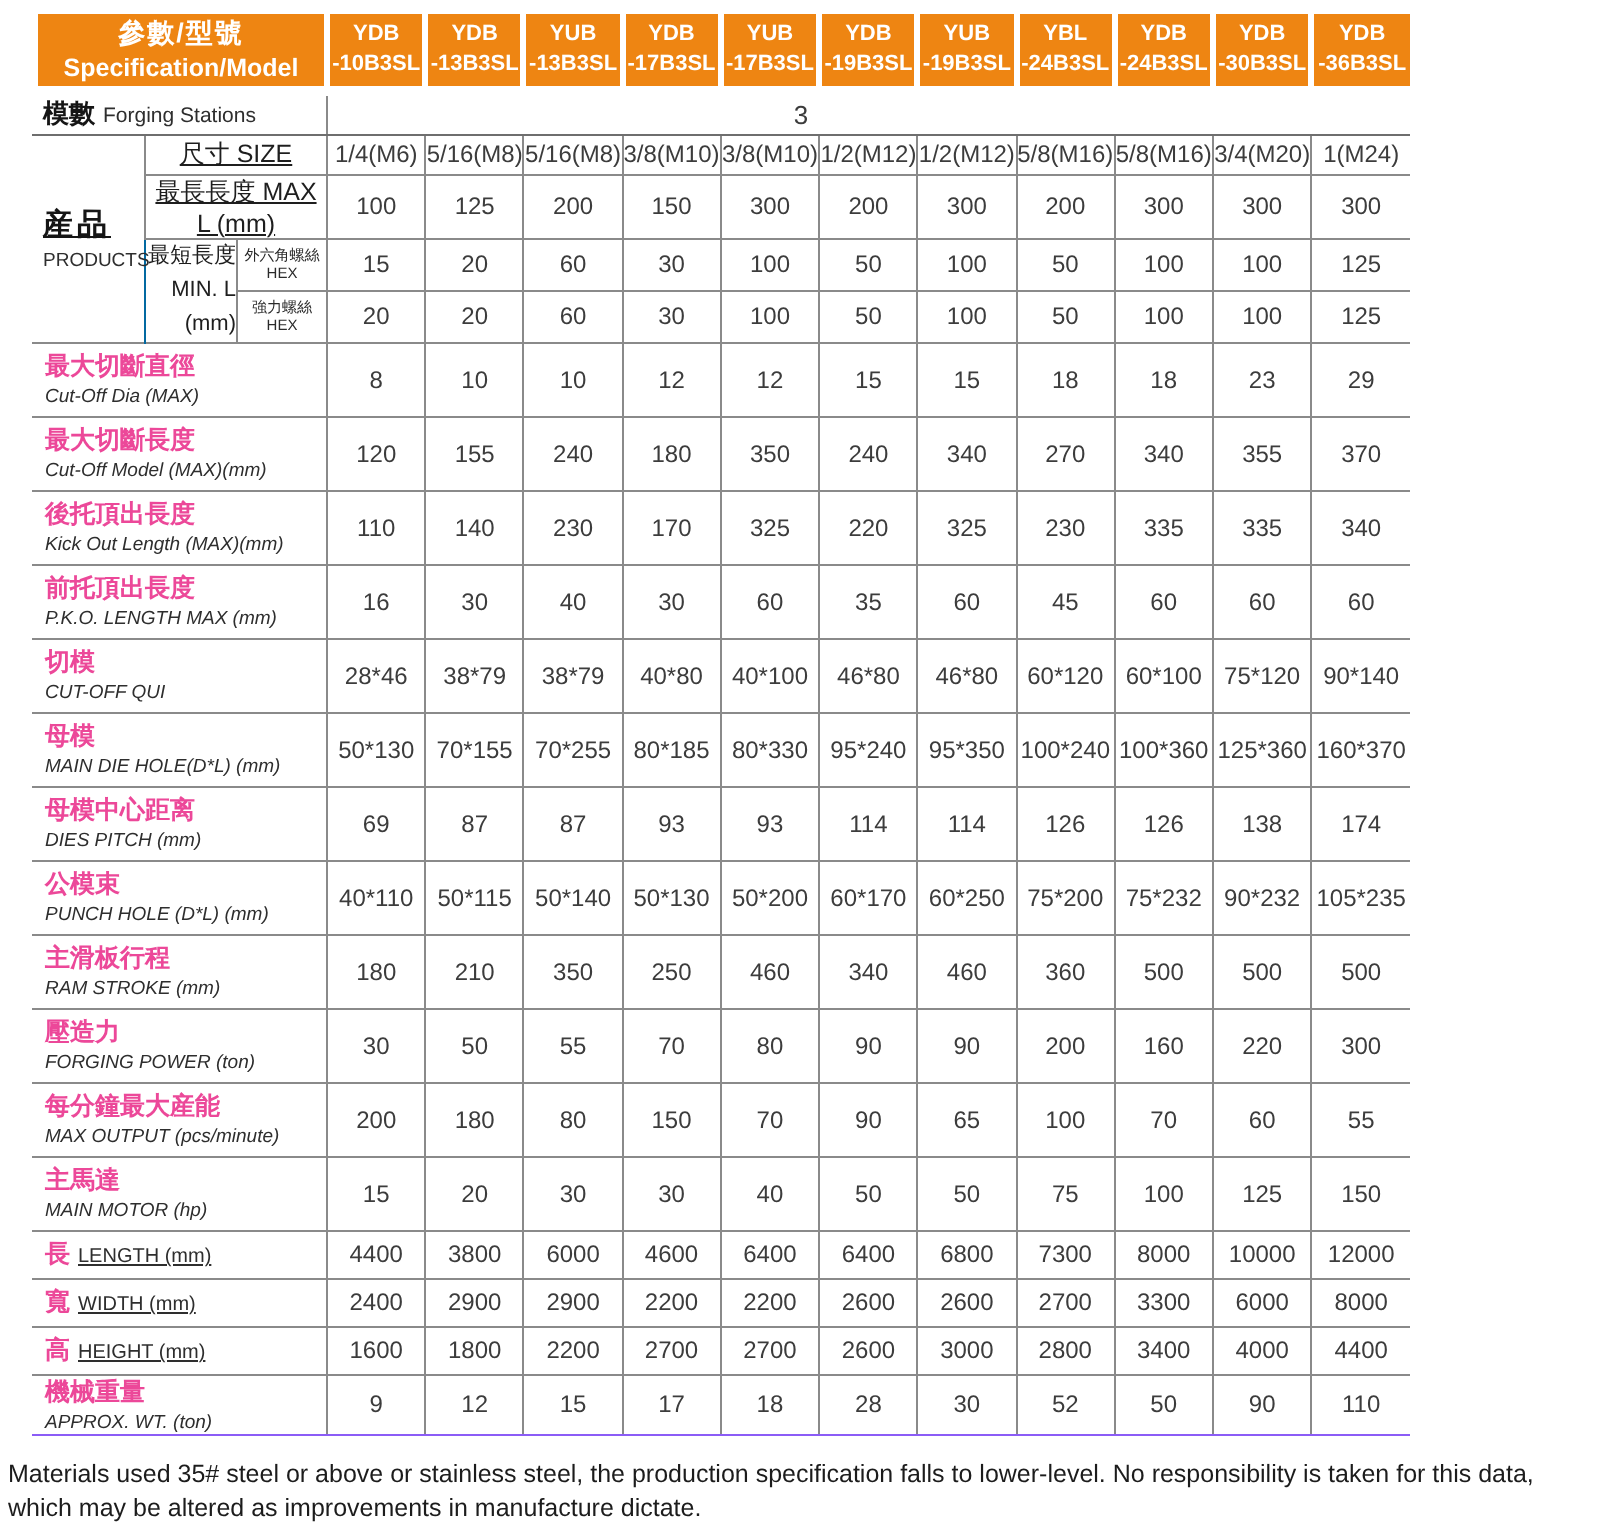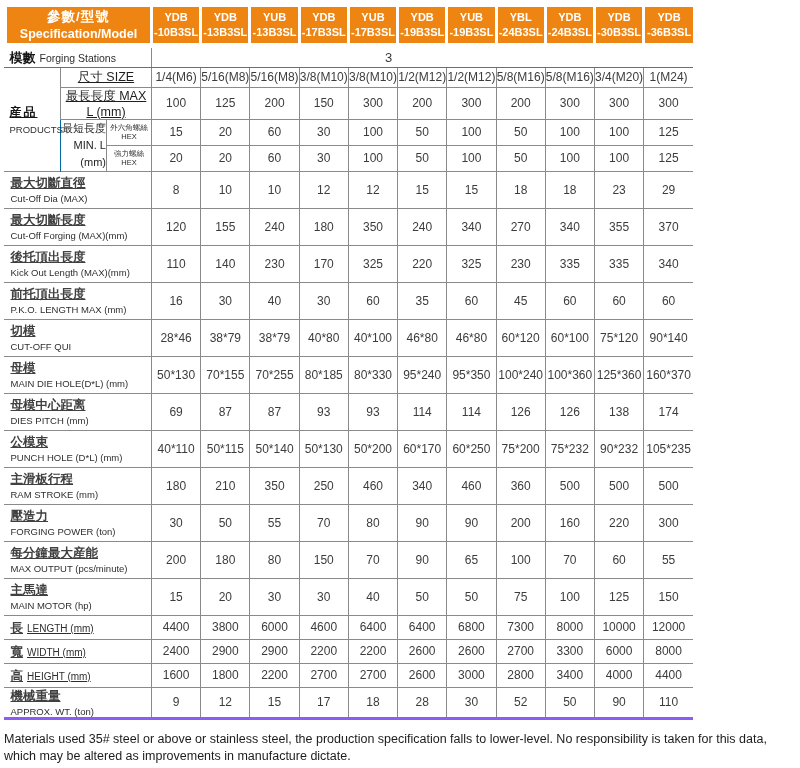--- a/index.html
+++ b/index.html
@@ -4,21 +4,21 @@
 <style>
   * { margin:0; padding:0; box-sizing:border-box; }
   html,body { background:#fff; }
   body {
     width:800px; height:768px; overflow:hidden;
     font-family:"Liberation Sans","DejaVu Sans",sans-serif;
     color:#222;
   }
   .sheet { width:800px; padding-top:7px; }
 
-  table.main { width:693px; border-collapse:collapse; table-layout:fixed; }
+  table.main { width:693px; border-collapse:collapse; table-layout:fixed;margin-left:12px; }
   col.c1 { width:57px; } col.c2 { width:46px; } col.c3 { width:45px; }
 
   
   th.hspec, th.hmodel {
     background:#EE8512; color:#fff; vertical-align:middle; text-align:center;
     height:38px; border-bottom:5px solid #fff; font-weight:bold;
   }
   th.hspec { border-left:7px solid #fff; }
   th.hmodel { border-left:3px solid #fff; }
   .hzh { font-size:13.5px; letter-spacing:1px; }
@@ -36,43 +36,43 @@
   tr.forging td { border-top:none; height:22px; border-bottom:1px solid #6e6e6e; }
   td.flabel { padding-left:6px; white-space:nowrap; }
   td.flabel .zh { font-size:13px; font-weight:bold; color:#151515; }
   td.flabel .fen { font-size:10.5px; color:#2e2e2e; margin-left:4px; }
   td.fval { border-left:1px solid #8a8a8a; text-align:center; padding-right:68px; font-size:13px; color:#3c3c3c; }
 
   
   tr.psize td, tr.pmaxl td { height:20px; }
   tr.phex1 td, tr.phex2 td { height:21px; }
   td.pmain { padding-left:6px; }
-  td.pmain .zh { font-size:12px; font-weight:bold; color:#151515; letter-spacing:2px;text-decoration:underline; }
+  td.pmain .zh { font-size:15px; font-weight:bold; color:#151515; letter-spacing:2px;text-decoration:underline; }
   td.pmain .en2 { font-size:9.5px; color:#2e2e2e; margin-top:3px; }
   td.plabel {
     border-left:1px solid #8a8a8a; text-align:center;
     font-size:12.5px; color:#1e1e1e;text-decoration:underline;
   }
   td.pminl {
     border-left:1px solid #0369a1; text-align:right;
     font-size:11px; color:#1e1e1e; line-height:1.55;
   }
   td.phexl {
     border-left:1px solid #8a8a8a; text-align:center;
     font-size:7.5px; color:#2a2a2a; line-height:1.25;
   }
 
   
   tr.row td { height:37px; }
   tr.single td { height:24px; }
   tr.wt td { height:29px; }
-  tr.last td { border-bottom:3px solid #8b5cf6; }
+  tr.last td { border-bottom:1px solid #8b5cf6; }
   td.lab { padding-left:7px; }
-  td.lab .zh { font-size:12.5px; font-weight:bold; color:#404040;text-decoration:underline; }
-  td.lab .en { font-size:9.5px; color:#2e2e2e; margin-top:1px; }
+  td.lab .zh { font-size:12.5px; font-weight:bold; color:#ec4899; }
+  td.lab .en { font-size:9.5px; color:#2e2e2e; margin-top:1px;font-style:italic; }
   td.lab .enin { font-size:10px; color:#2e2e2e; margin-left:4px; font-weight:normal;text-decoration:underline; }
 
   
   .footnote { padding:8px 6px 0 4px; }
   .fn-zh { font-size:13px; color:#1c1c1c; line-height:1.42; }
   .fn-en { font-size:12.5px; color:#1c1c1c; line-height:1.35; margin-top:3px; }
 </style>
 </head>
 <body>
 
@@ -240,21 +240,21 @@
           <td class="val">15</td>
           <td class="val">15</td>
           <td class="val">18</td>
           <td class="val">18</td>
           <td class="val">23</td>
           <td class="val">29</td>
         </tr>
     <tr class="row">
       <td class="lab" colspan="3">
         <div class="zh">最大切斷長度</div>
-        <div class="en">Cut-Off Forging (MAX)(mm)</div>
+        <div class="en">Cut-Off Model (MAX)(mm)</div>
       </td>
     <td class="val">120</td>
           <td class="val">155</td>
           <td class="val">240</td>
           <td class="val">180</td>
           <td class="val">350</td>
           <td class="val">240</td>
           <td class="val">340</td>
           <td class="val">270</td>
           <td class="val">340</td>

